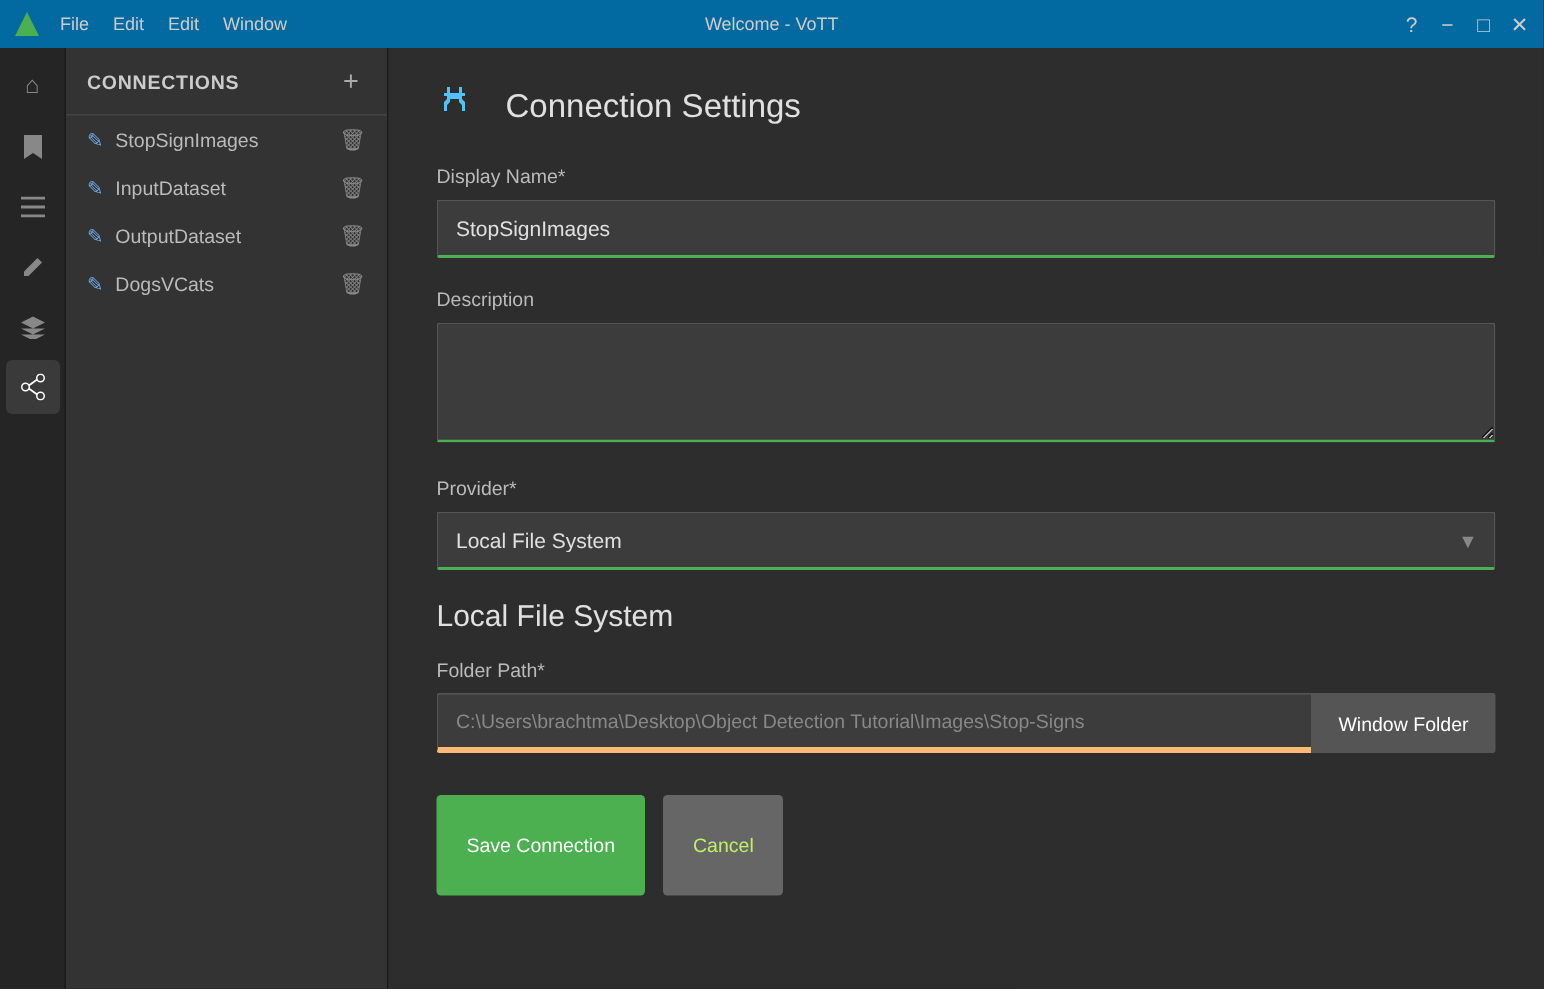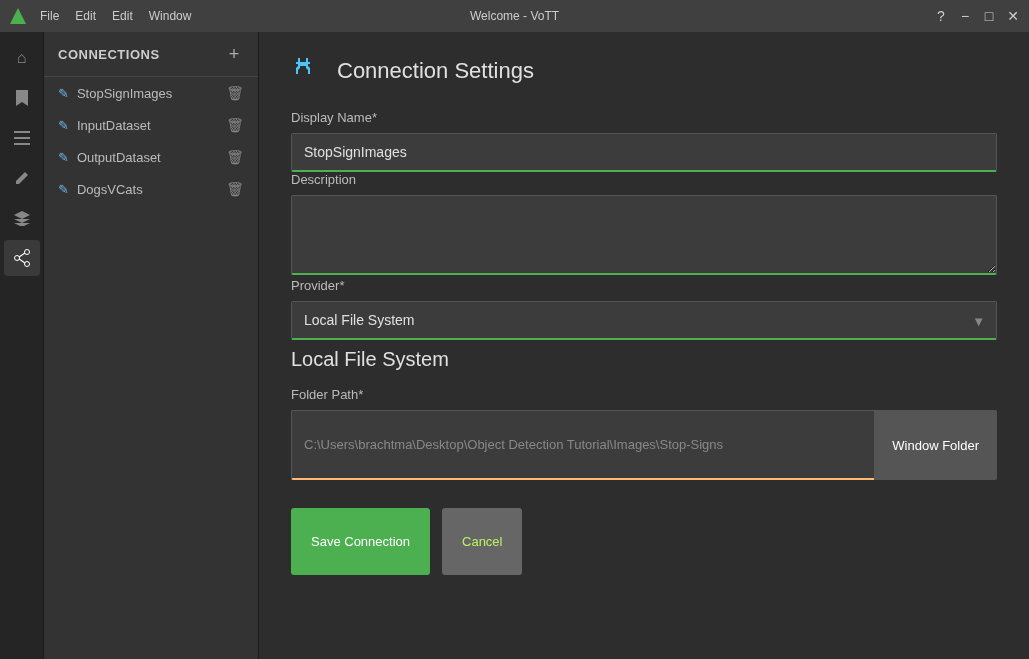--- a/index.html
+++ b/index.html
@@ -11,21 +11,21 @@
       font-size: 13px;
       color: #ccc;
       overflow: hidden;
       display: flex;
       flex-direction: column;
     }
 
     
     .title-bar {
       height: 32px;
-      background: #404040;
+      background: #0369a1;
       display: flex;
       align-items: center;
       justify-content: space-between;
       padding: 0 8px;
       flex-shrink: 0;
     }
     .title-bar-left {
       display: flex;
       align-items: center;
       gap: 12px;
@@ -173,20 +173,21 @@
       color: #4fc3f7;
       font-size: 22px;
     }
     .content-title {
       font-size: 22px;
       font-weight: 400;
       color: #e0e0e0;
     }
 
     .form-group {
+      margin-bottom: 20px;
     }
     .form-label {
       display: block;
       margin-bottom: 8px;
       font-size: 13px;
       color: #bbb;
     }
     .form-input {
       width: 100%;
       background: #3c3c3c;
@@ -246,23 +247,23 @@
 
     .folder-path-row {
       display: flex;
       gap: 0;
     }
     .folder-path-input {
       flex: 1;
       background: #3c3c3c;
       border: 1px solid #555;
       border-right: none;
-      border-bottom: 2px solid #fdba74;
+      border-bottom: 4px solid #fdba74;
       color: #888;
-      padding: 26px 12px;
+      padding: 10px 12px;
       font-size: 13px;
       outline: none;
       border-radius: 2px 0 0 2px;
     }
     .select-folder-btn {
       background: #555;
       color: #fff;
       border: none;
       padding: 10px 18px;
       font-size: 13px;

